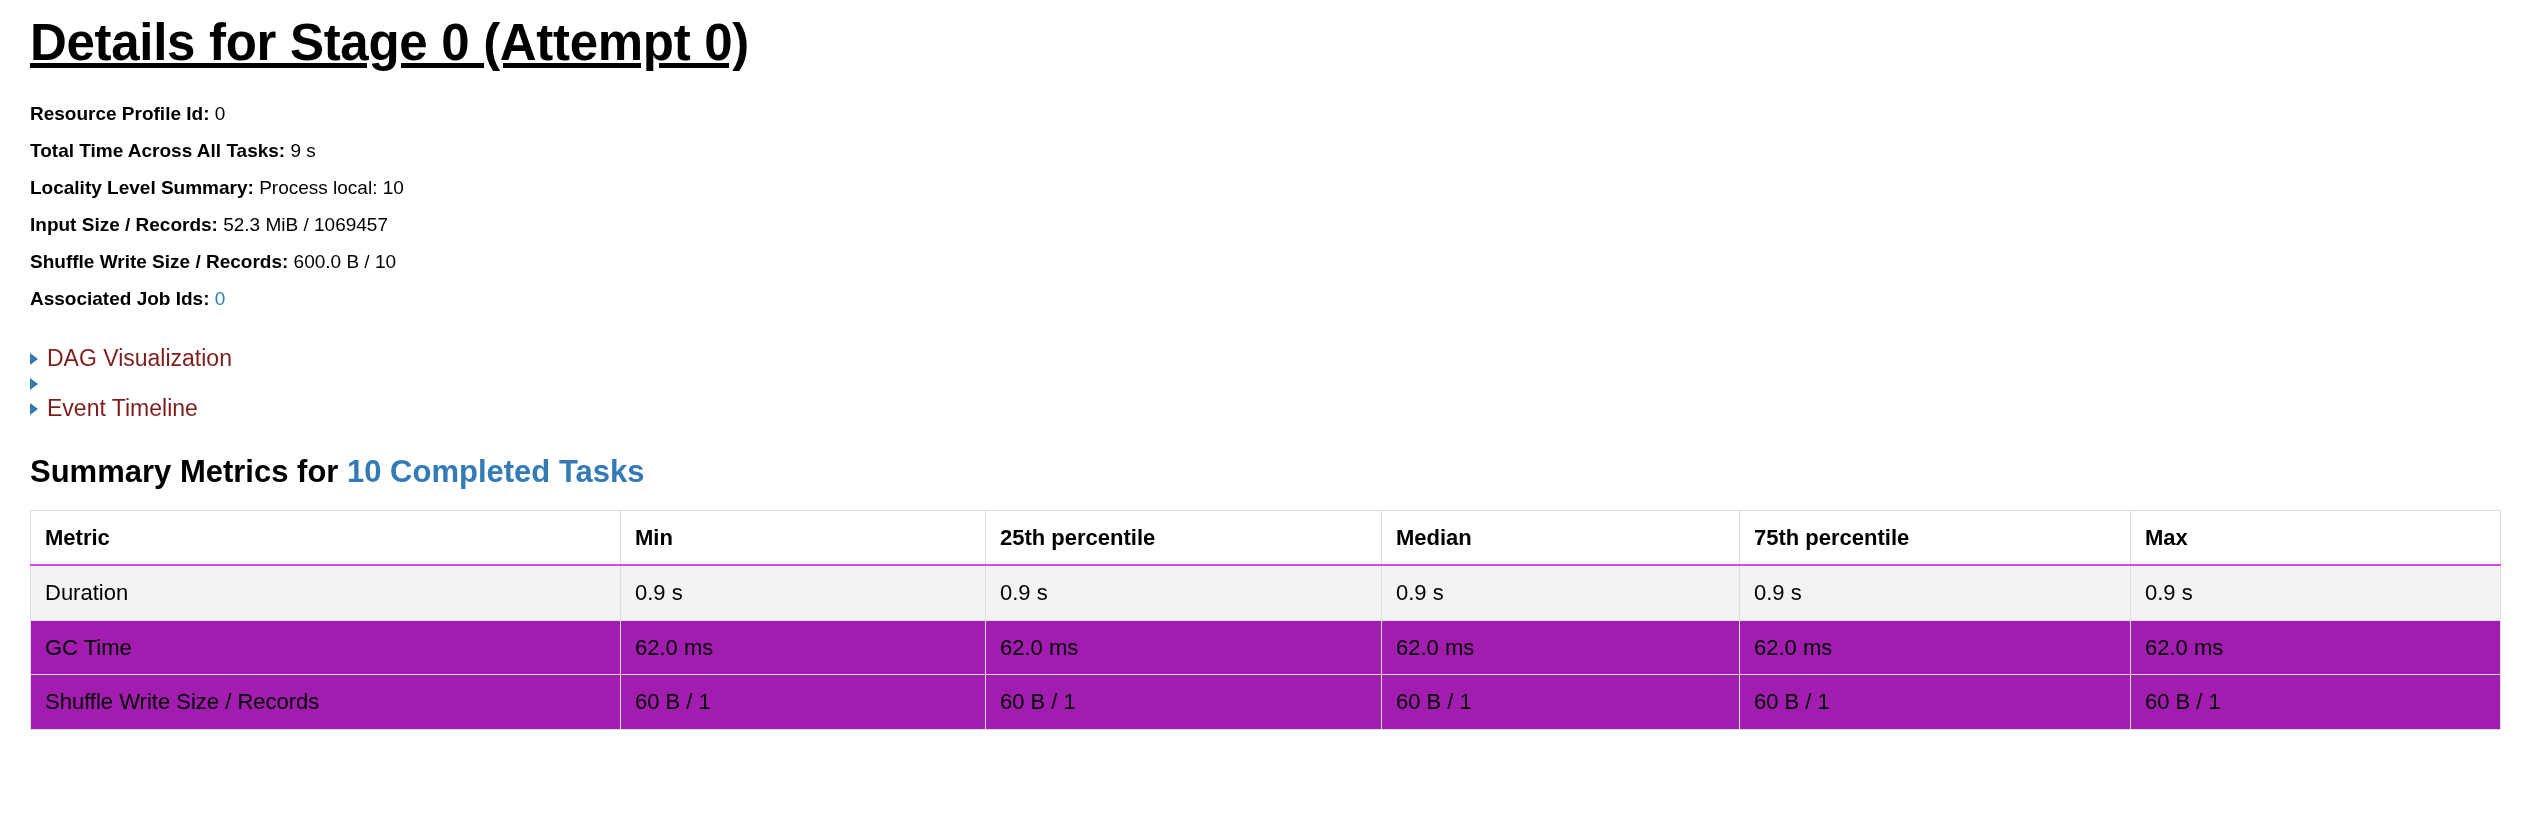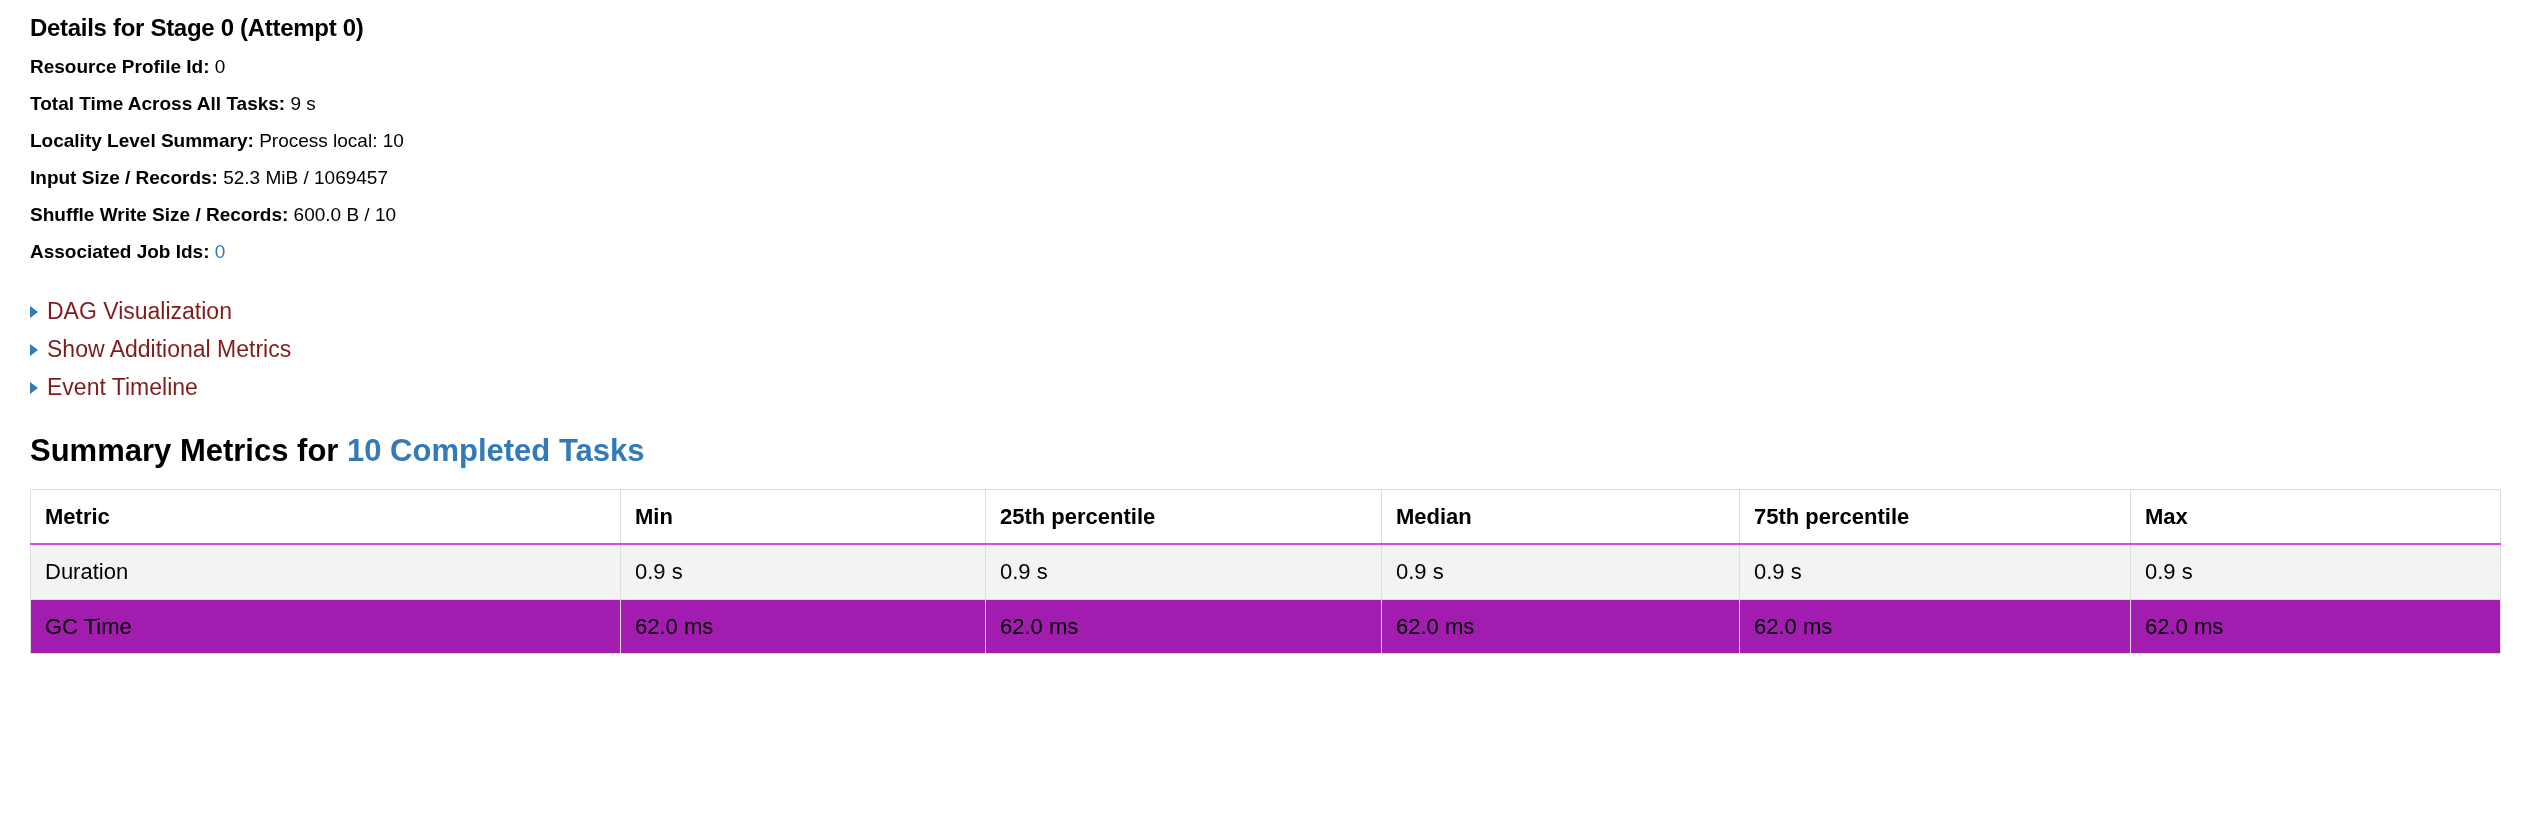--- a/index.html
+++ b/index.html
@@ -12,26 +12,27 @@
     height: 824px;
     font-family: "Liberation Sans", sans-serif;
     color: #000000;
     overflow: hidden;
   }
   .page {
     padding: 14px 30px 0 30px;
     box-sizing: border-box;
   }
   h1.page-title {
-    font-size: 24px;
+    font-size: 51px;
     line-height: 1.15;
     font-weight: bold;
-    margin: 0 0 6px 0;
+    margin: 0 0 22px 0;
     letter-spacing: -0.3px;
     color: #000;
+    text-decoration: underline;
   }
   .meta-list {
     margin: 0 0 22px 0;
   }
   .meta-row {
     font-size: 19px;
     line-height: 37px;
     color: #000;
     white-space: nowrap;
   }
@@ -148,21 +149,20 @@
     </div>
   </div>
 
   <div class="toggle-list">
     <div class="toggle-row">
       <span class="caret"></span>
       <span>DAG Visualization</span>
     </div>
     <div class="toggle-row">
       <span class="caret"></span>
-      <span>Show Additional Metrics</span>
     </div>
     <div class="toggle-row">
       <span class="caret"></span>
       <span>Event Timeline</span>
     </div>
   </div>
 
   <h2 class="summary-title">
     <span>Summary Metrics for </span><span class="count-link">10 Completed Tasks</span>
   </h2>
@@ -196,16 +196,24 @@
         <td>0.9 s</td>
       </tr>
       <tr class="even">
         <td>GC Time</td>
         <td>62.0 ms</td>
         <td>62.0 ms</td>
         <td>62.0 ms</td>
         <td>62.0 ms</td>
         <td>62.0 ms</td>
       </tr>
+      <tr class="even">
+        <td>Shuffle Write Size / Records</td>
+        <td>60 B / 1</td>
+        <td>60 B / 1</td>
+        <td>60 B / 1</td>
+        <td>60 B / 1</td>
+        <td>60 B / 1</td>
+      </tr>
     </tbody>
   </table>
 
 </div>
 
 </body></html>

